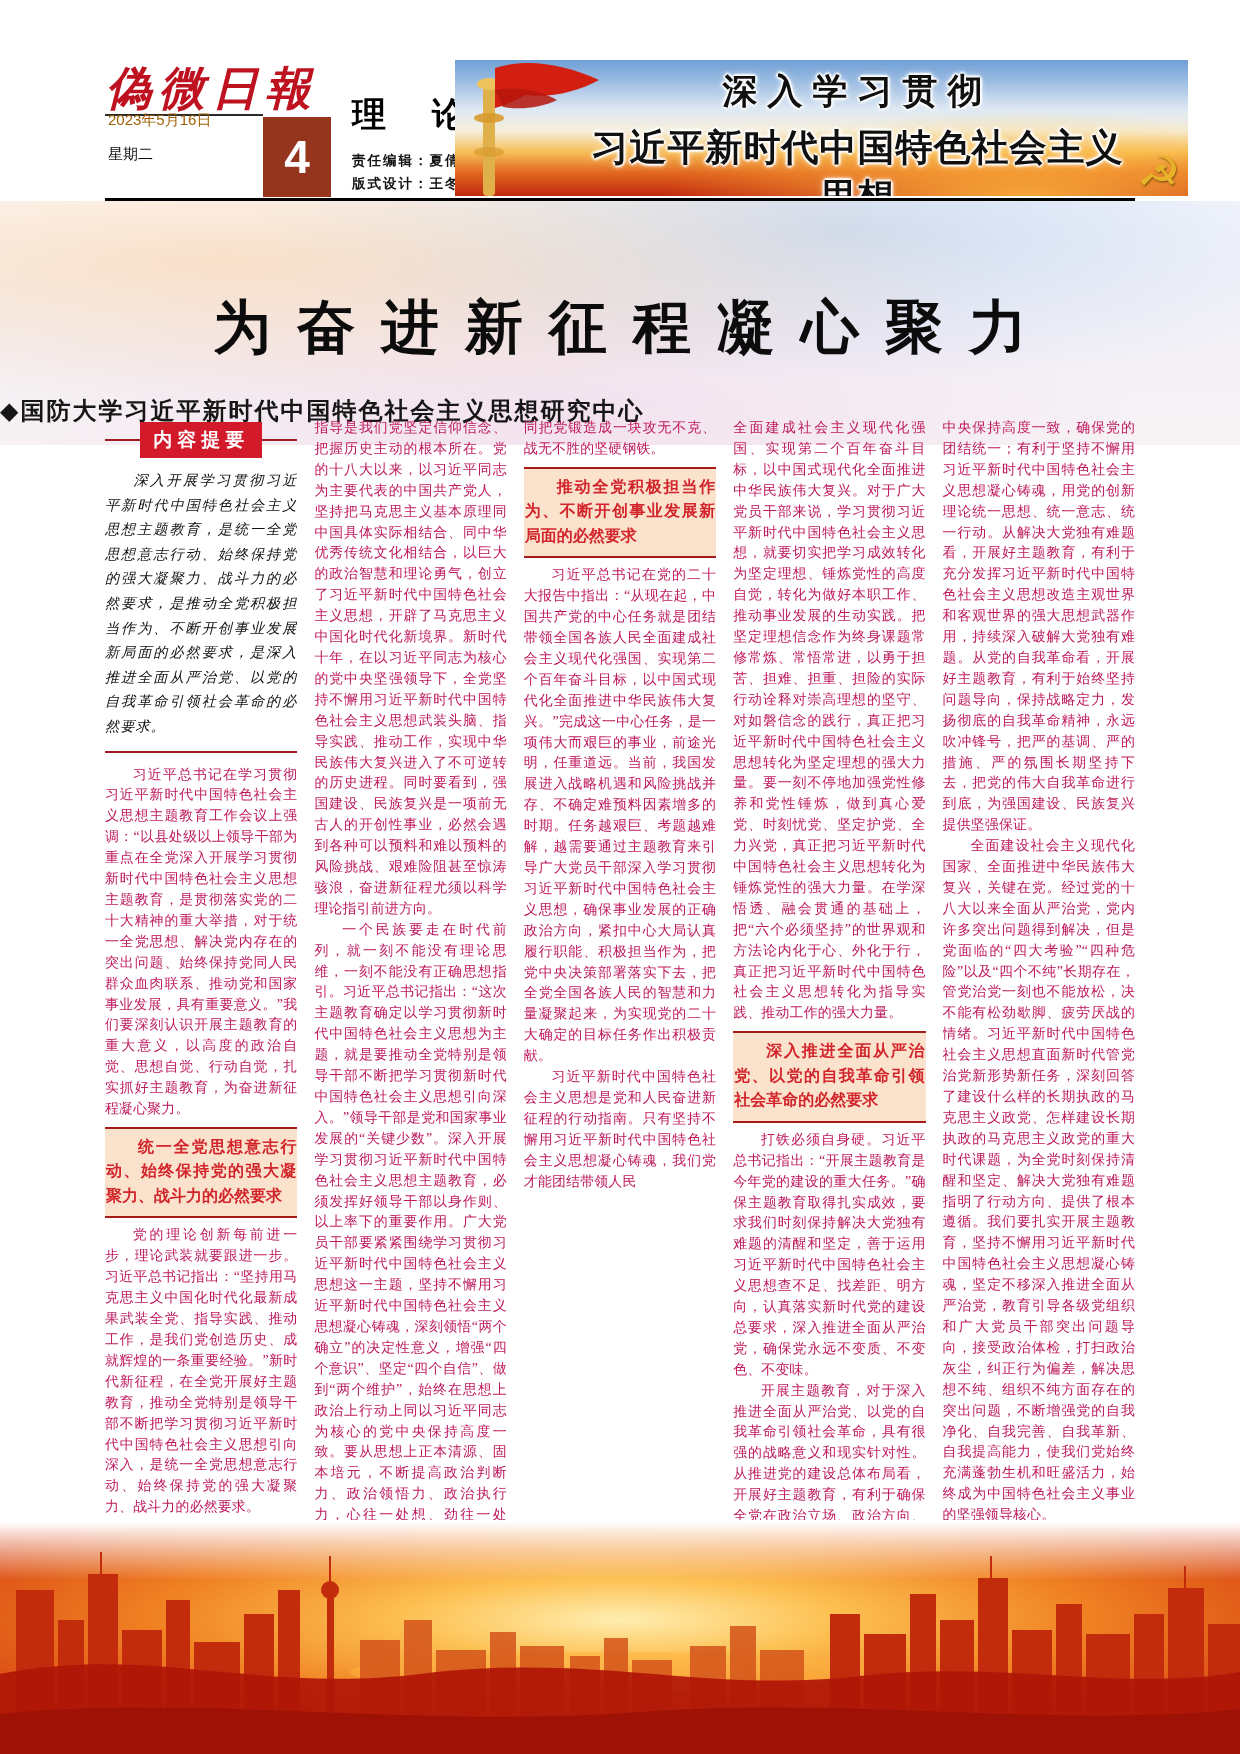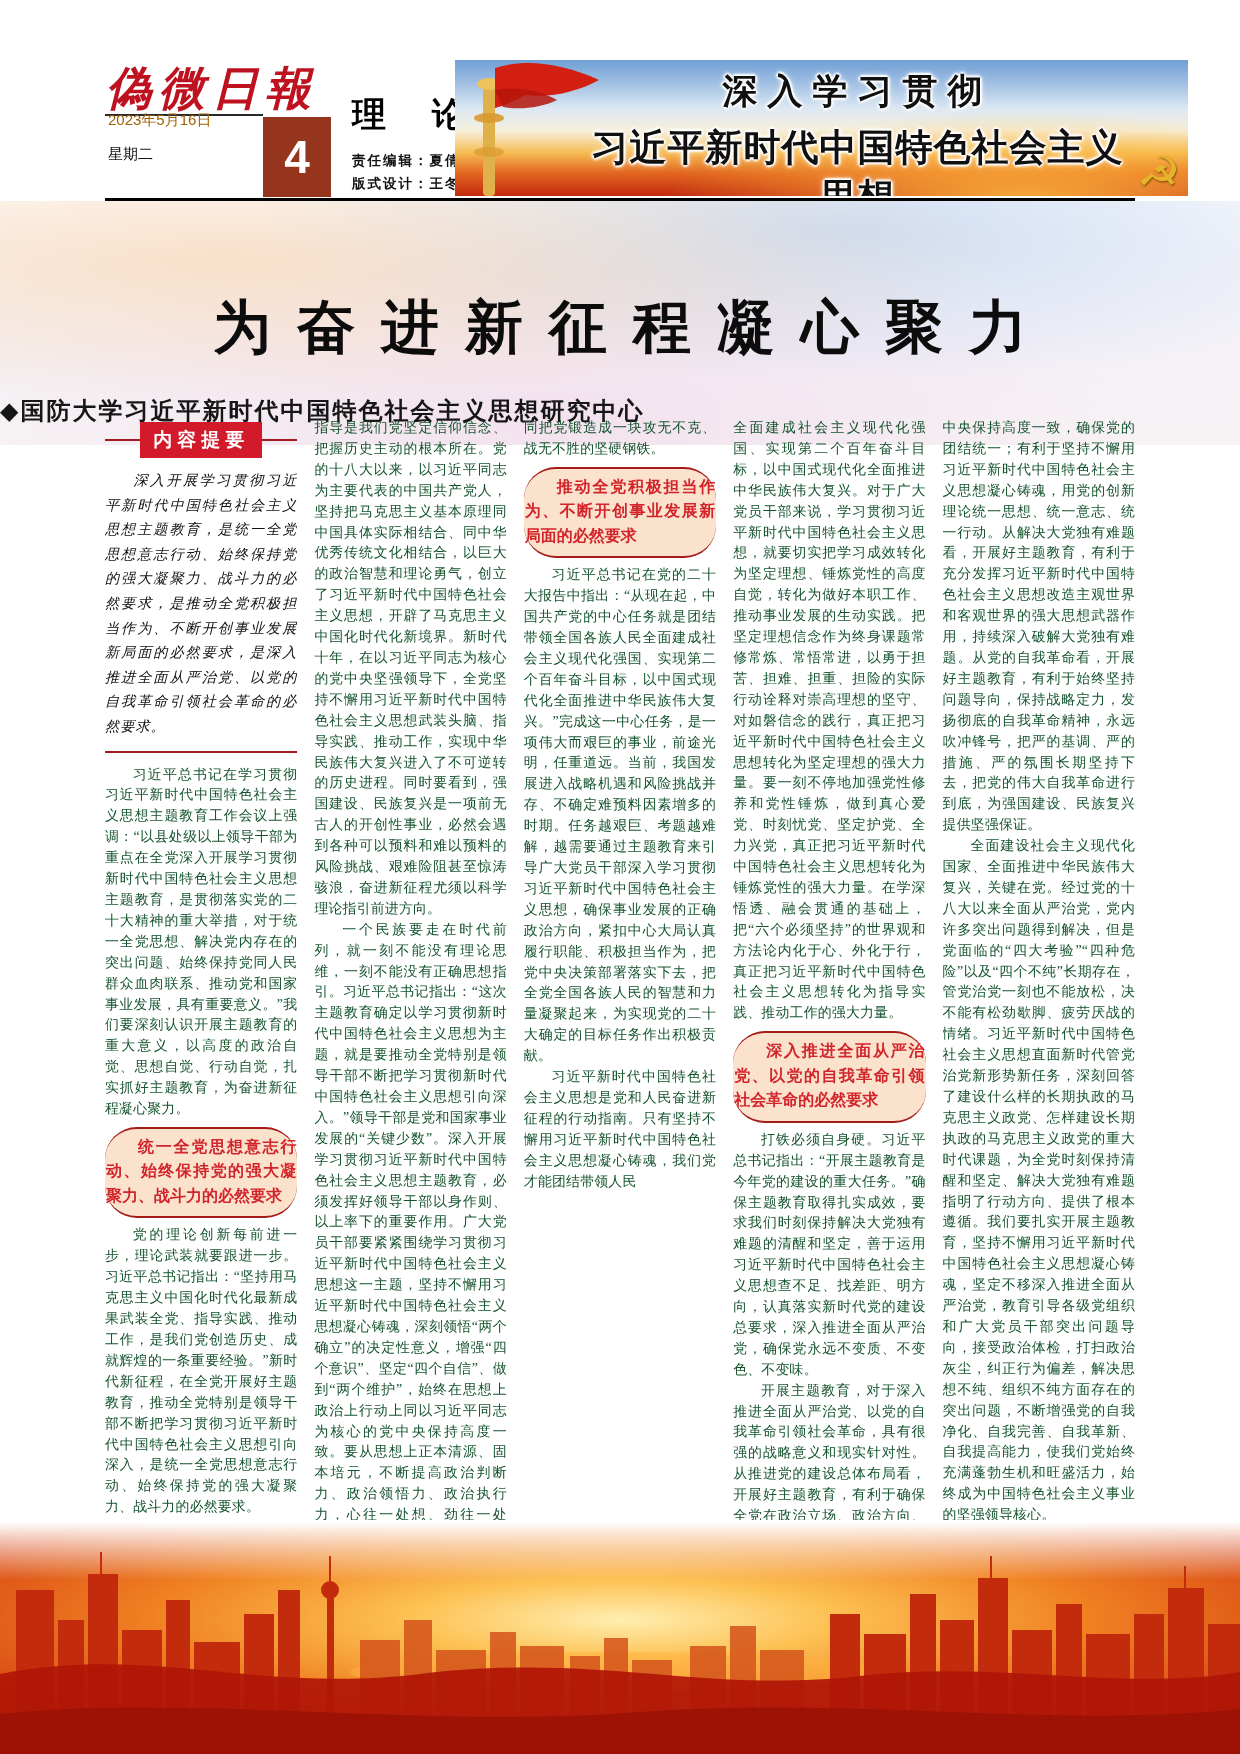--- a/index.html
+++ b/index.html
@@ -41,25 +41,25 @@
         radial-gradient(ellipse at 45% 90%, rgba(241,219,235,.7) 0%, rgba(241,219,235,0) 60%),
         linear-gradient(180deg,#fdfcfe 0%,#f4f1f7 60%,#f7f2f4 100%);}
   .headline-band h1{margin:0;padding:88px 0 0 0;text-align:center;font-size:58px;font-weight:900;
                     letter-spacing:26px;text-indent:26px;color:#0c0c0c;}
   .subhead{margin-top:28px;text-align:left;font-size:24px;font-weight:700;letter-spacing:2px;color:#161616;}
 
   
   .columns{position:absolute;left:105px;top:418px;width:1030px;height:1102px;display:grid;
            grid-template-columns:repeat(5,1fr);column-gap:17px;overflow:hidden;}
   .col{overflow:hidden;text-align:justify;}
-  .para{margin:0;font-size:13.9px;line-height:20.9px;letter-spacing:.2px;text-indent:2em;color:#14532d;}
+  .para{margin:0;font-size:13.9px;line-height:20.9px;letter-spacing:.2px;text-indent:2em;color:#be185d;}
   .para.cont{text-indent:0;}
   .sec-head{margin:7px 0;background:#fbe2cc;border-top:2px solid #a51b17;border-bottom:2px solid #a51b17;
             padding:6px 1px 8px;color:#d2242b;font-weight:700;font-size:16px;line-height:24.5px;
-            text-indent:2em;text-align:justify;border-radius:32px;}
+            text-indent:2em;text-align:justify;}
   
   .summary{margin-bottom:10px;}
   .summary-head{display:flex;align-items:center;margin:4px 0 10px;}
   .srule{flex:1;height:2px;background:#a01c22;}
   .slabel{background:#d31a2b;color:#fff;font-size:19px;font-weight:700;letter-spacing:5px;
           padding:5px 13px;white-space:nowrap;}
   .kaiti{margin:2px 0 12px;font-style:italic;font-size:14.2px;line-height:24.6px;letter-spacing:1px;
          text-indent:2em;color:#111;}
   .sbottom{height:2px;background:#a01c22;margin:2px 0 12px;}
 

